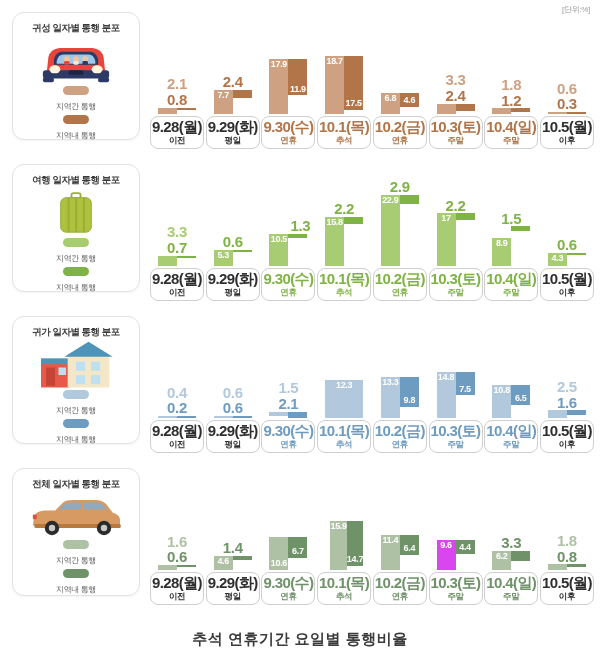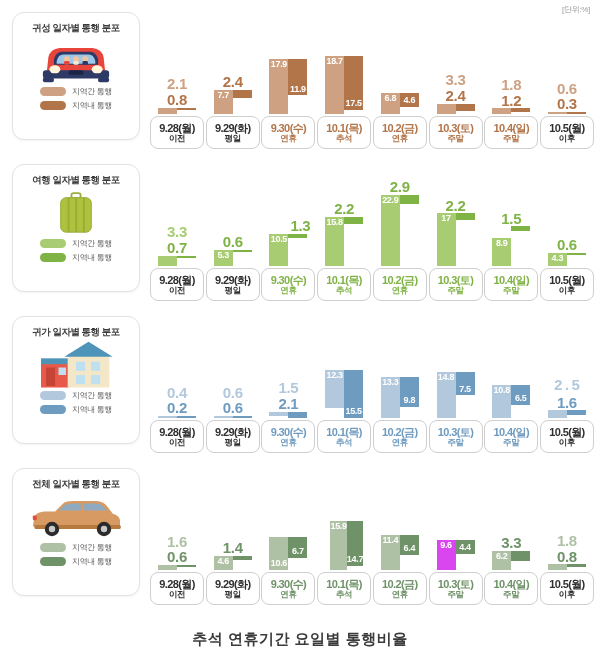--- a/index.html
+++ b/index.html
@@ -69,20 +69,21 @@
   .legend-rows {
     margin-top: 2px;
     display: flex;
     flex-direction: column;
     gap: 3px;
   }
   .legend-row {
     display: flex;
     align-items: center;
     gap: 6px;
+    flex-direction: column;
   }
   .legend-swatch {
     width: 26px; height: 9px;
     border-radius: 5px;
     flex: none;
   }
   .legend-text {
     font-size: 8px;
     color: #5a5a5a;
     letter-spacing: -0.4px;
@@ -165,21 +166,21 @@
     border: 1px solid #cfcfcf;
     border-radius: 8px;
     background: #ffffff;
     display: flex;
     flex-direction: column;
     align-items: center;
     justify-content: center;
     line-height: 1.12;
   }
   .pill .d1 {
-    font-size: 11px;
+    font-size: 15px;
     font-weight: bold;
     letter-spacing: -0.6px;
     white-space: nowrap;
   }
   .pill .d2 {
     font-size: 8.5px;
     font-weight: bold;
     letter-spacing: -0.4px;
     white-space: nowrap;
   }
@@ -570,23 +571,20 @@
                 <div class="stack">
                   <div class="seg" style="height: 4.64088px; background: rgb(178, 200, 220);"></div>
                   <div class="seg bot" style="height: 6.49724px; background: rgb(110, 155, 192);"></div>
                 </div>
               </div>
               <div class="bar-col">
                 <div class="stack">
                   <div class="seg" style="height: 38.0552px; background: rgb(178, 200, 220);">
                     <div class="seg-val">12.3</div>
                   </div>
-                  <div class="seg bot" style="height: 47.9558px; background: rgb(110, 155, 192);">
-                    <div class="seg-val">15.5</div>
-                  </div>
                 </div>
               </div>
               <div class="bar-col">
                 <div class="stack">
                   <div class="seg" style="height: 41.1492px; background: rgb(178, 200, 220);">
                     <div class="seg-val">13.3</div>
                   </div>
                   <div class="seg bot" style="height: 30.3204px; background: rgb(110, 155, 192);">
                     <div class="seg-val">9.8</div>
                   </div>
@@ -607,21 +605,21 @@
                   <div class="seg" style="height: 33.4144px; background: rgb(178, 200, 220);">
                     <div class="seg-val">10.8</div>
                   </div>
                   <div class="seg bot" style="height: 20.1105px; background: rgb(110, 155, 192);">
                     <div class="seg-val">6.5</div>
                   </div>
                 </div>
               </div>
               <div class="bar-col">
                 <div class="outside-labels">
-                  <span style="color: rgb(178, 200, 220); font-family: Liberation Mono, monospace;">2.5</span>
+                  <span style="color: rgb(178, 200, 220);">2.5</span>
                   <span style="color: rgb(110, 155, 192);">1.6</span>
                 </div>
                 <div class="stack">
                   <div class="seg" style="height: 7.73481px; background: rgb(178, 200, 220);"></div>
                   <div class="seg bot" style="height: 4.95028px; background: rgb(110, 155, 192);"></div>
                 </div>
               </div>
             </div>
             <div class="axis-row">
               <div class="pill">

